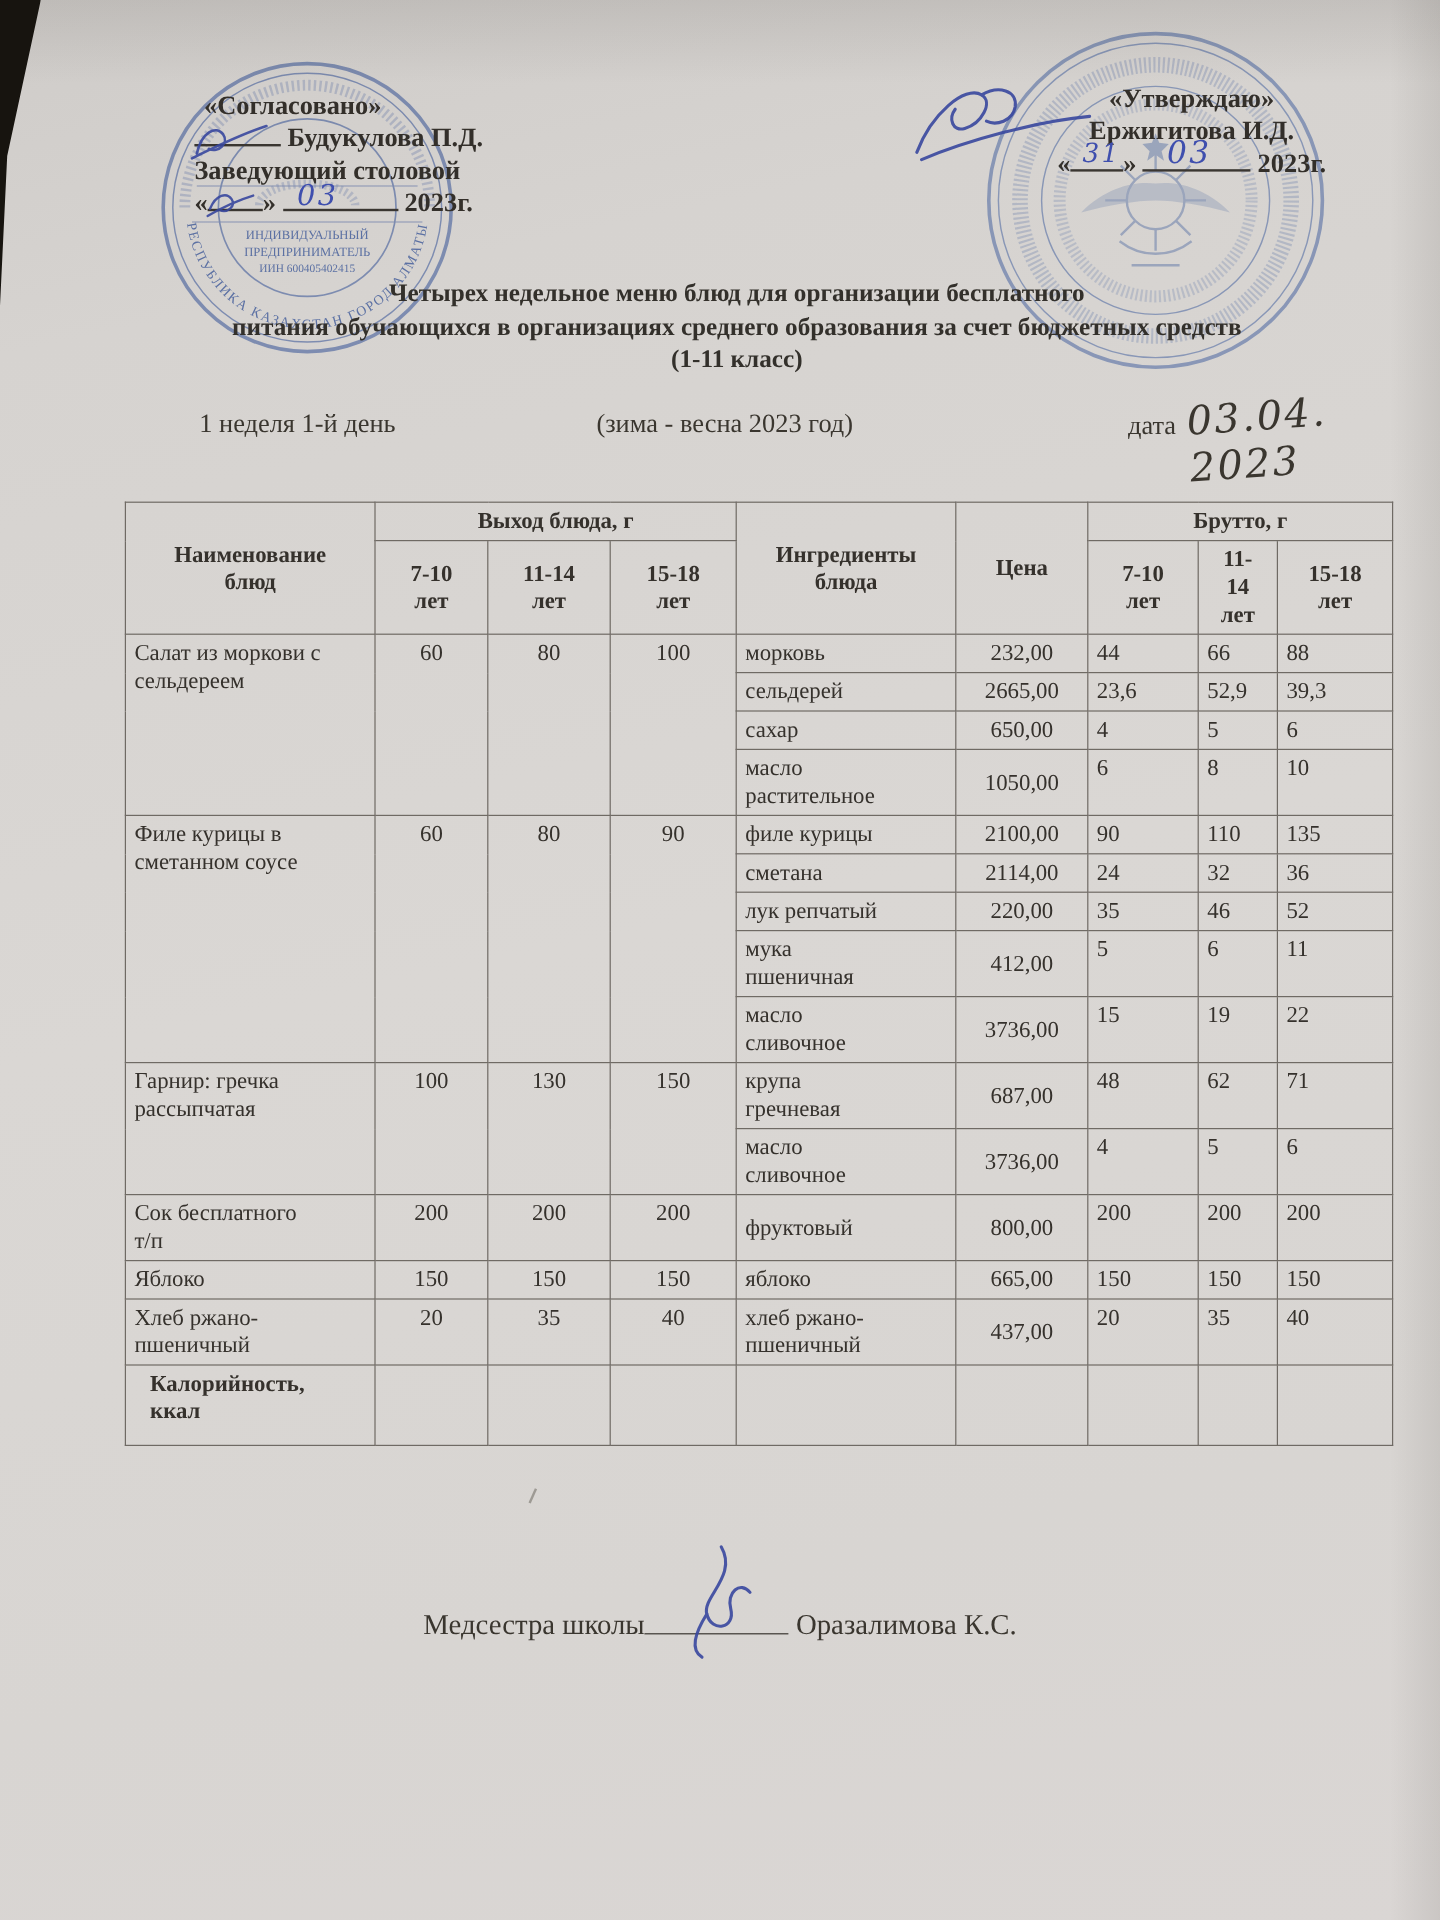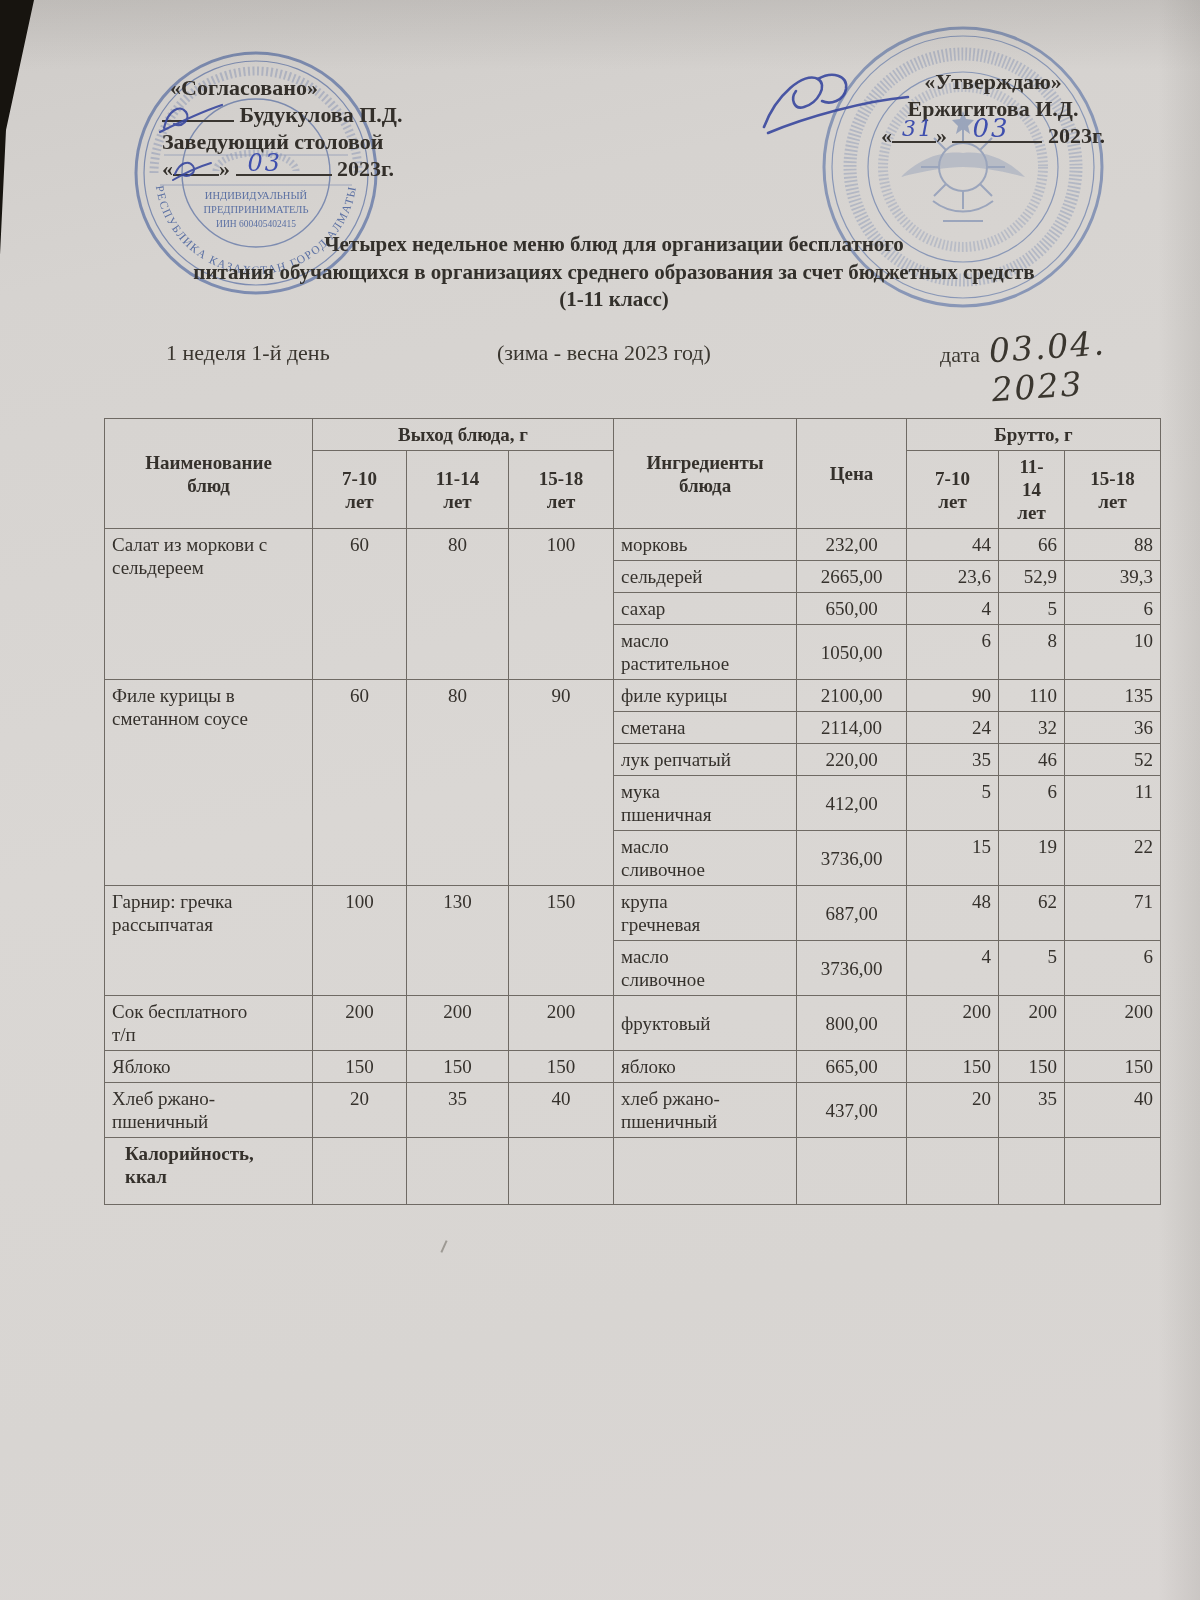--- a/index.html
+++ b/index.html
@@ -33,21 +33,21 @@
   
   #menu-table{position:absolute;left:104px;top:418px;width:1056px;border-collapse:collapse;
     table-layout:fixed;font-size:19px;line-height:23px;color:#35312c;}
   #menu-table td,#menu-table th{border:1px solid #6f6a64;padding:4px 7px;overflow:hidden;}
   #menu-table th{font-weight:bold;text-align:center;vertical-align:middle;}
   .pre{white-space:pre-line;}
   .td-dish{text-align:left;vertical-align:top;}
   .td-out{text-align:center;vertical-align:top;}
   .td-ing{text-align:left;vertical-align:middle;}
   .td-price{text-align:center;vertical-align:middle;}
-  .td-brutto{text-align:right;vertical-align:top;padding-top:5px;}
+  .td-brutto{text-align:left;vertical-align:top;padding-top:5px;}
   .bold{font-weight:bold;}
   #menu-table tbody tr:last-child td{height:58px;padding-left:20px;}
   
   .stamp{position:absolute;mix-blend-mode:multiply;}
   
   .footer{left:0;top:1342px;width:100%;text-align:center;font-size:24px;color:#3a362f;}
   .pen-mark{position:absolute;left:443px;top:1240px;width:2px;height:13px;background:#8a857f;
     transform:rotate(24deg);opacity:.75;}
 </style>
 </head>
@@ -342,15 +342,26 @@
           <td class="td-out"></td>
           <td class="td-ing pre"></td>
           <td class="td-price"></td>
           <td class="td-brutto"></td>
           <td class="td-brutto"></td>
           <td class="td-brutto"></td>
         </tr>
       </tbody>
   </table>
 
+  <div class="abs footer">
+    <span>Медсестра школы</span><span class="sigline" style="width:120px;border-bottom-width:1.5px">
+      <svg class="sig-svg" style="left:18px;top:-78px" width="84" height="104" viewBox="0 0 84 104">
+        <g stroke="#39489f" stroke-width="2.6" fill="none" stroke-linecap="round" opacity="0.9">
+          <path d="M46 6 C60 30 30 48 34 62 C38 78 58 74 54 58 C50 44 62 34 70 44"></path>
+          <path d="M34 62 C24 78 20 92 30 98"></path>
+        </g>
+      </svg>
+    </span>
+    <span>Оразалимова К.С.</span>
+  </div>
 
   <div class="pen-mark"></div>
 </div>
 
 </body></html>

